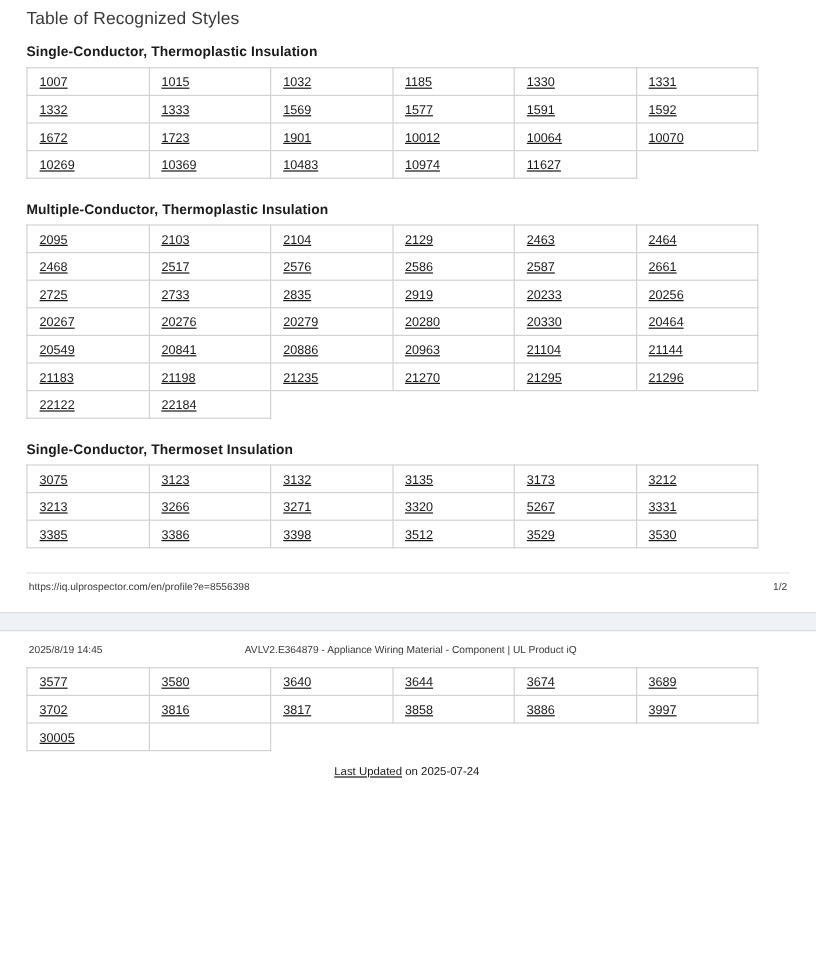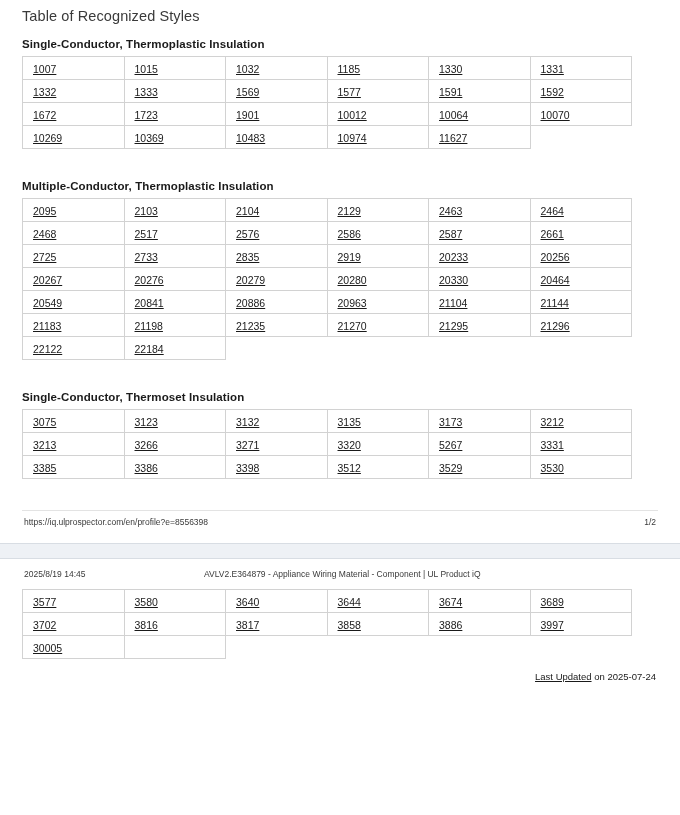--- a/index.html
+++ b/index.html
@@ -28,21 +28,21 @@
     letter-spacing: 0.1px;
   }
   .section-title {
     font-size: 11.5px;
     font-weight: bold;
     color: #1a1a1a;
     margin: 0 0 6px 0;
     letter-spacing: 0.1px;
   }
   .section {
-    margin-bottom: 31px;
+    margin-bottom: 20px;
   }
   table.styles {
     border-collapse: collapse;
     table-layout: fixed;
     width: 610px;
   }
   table.styles td {
     border: 1px solid #d2d2d2;
     height: 23px;
     padding: 0 0 0 10px;
@@ -85,21 +85,21 @@
     color: #3a3a3a;
     padding: 10px 2px 10px 2px;
   }
   .page2-header .hdr-date {
     width: 180px;
   }
   .page2-header .hdr-title {
     flex: 1;
   }
   .last-updated {
-    text-align: right;
+    text-align: center;
     font-size: 9.5px;
     color: #1a1a1a;
     padding: 12px 2px 0 0;
   }
   .last-updated a {
     color: #1a1a1a;
     text-decoration: underline;
     cursor: pointer;
   }
 </style>

